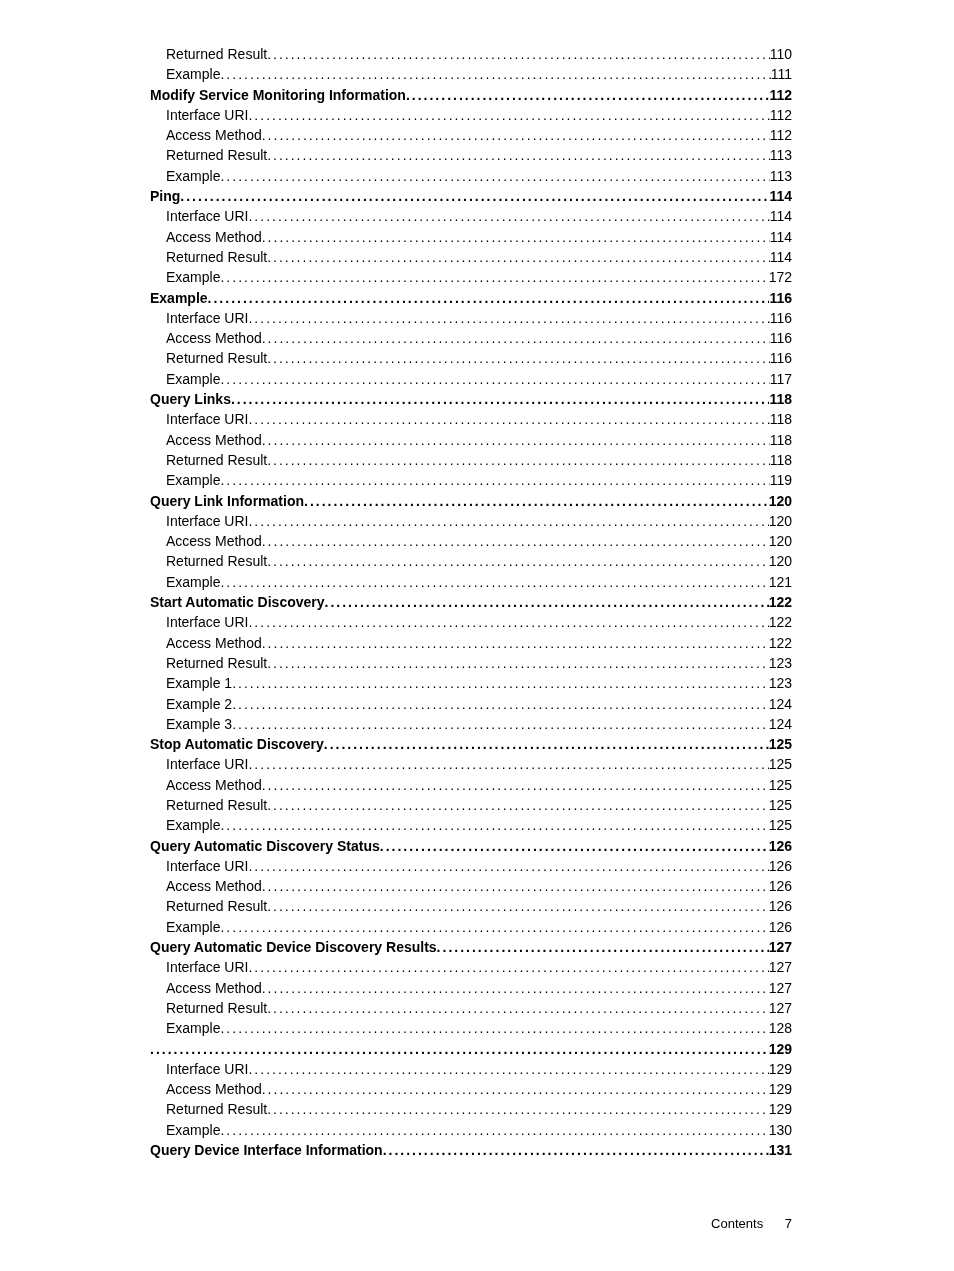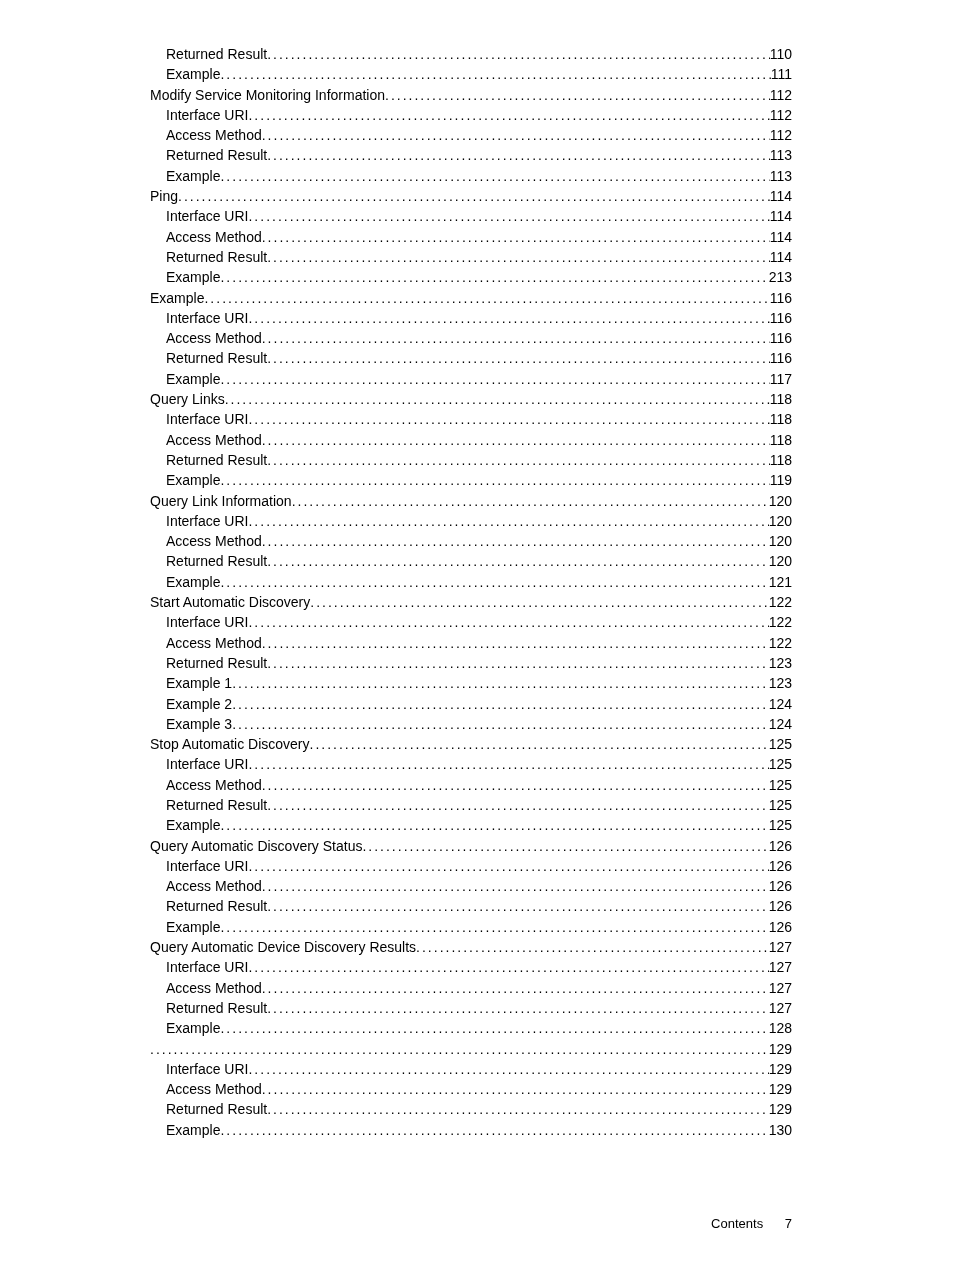--- a/index.html
+++ b/index.html
@@ -16,21 +16,21 @@
     box-sizing: border-box;
     padding: 44px 90px 0 90px;
   }
   .toc-line {
     display: flex;
     align-items: baseline;
     font-size: 14px;
     line-height: 1.45;
     white-space: nowrap;
   }
-  .indent-2 { padding-left: 60px; }
+  .indent-2 { padding-left: 60px; font-weight: bold; }
   .indent-3 { padding-left: 76px; }
   .title {
     flex: 0 0 auto;
   }
   .dots {
     flex: 1 1 auto;
     overflow: hidden;
     font-size: 14px;
     letter-spacing: 2px;
   }
@@ -106,21 +106,21 @@
         <span class="pagenum">114</span>
       </div>
       <div class="toc-line indent-3">
         <span class="title">Returned Result</span>
         <span class="dots"></span>
         <span class="pagenum">114</span>
       </div>
       <div class="toc-line indent-3">
         <span class="title">Example</span>
         <span class="dots"></span>
-        <span class="pagenum">213</span>
+        <span class="pagenum">172</span>
       </div>
       <div class="toc-line indent-2">
         <span class="title">Example</span>
         <span class="dots"></span>
         <span class="pagenum">116</span>
       </div>
       <div class="toc-line indent-3">
         <span class="title">Interface URI</span>
         <span class="dots"></span>
         <span class="pagenum">116</span>
@@ -316,19 +316,24 @@
       </div>
       <div class="toc-line indent-3">
         <span class="title">Returned Result</span>
         <span class="dots"></span>
         <span class="pagenum">129</span>
       </div>
       <div class="toc-line indent-3">
         <span class="title">Example</span>
         <span class="dots"></span>
         <span class="pagenum">130</span>
+      </div>
+      <div class="toc-line indent-2">
+        <span class="title">Query Device Interface Information</span>
+        <span class="dots"></span>
+        <span class="pagenum">131</span>
       </div>
     </div>
   <div class="footer">
     <span class="label">Contents</span>
     <span>7</span>
   </div>
 </div>
 
 </body></html>

